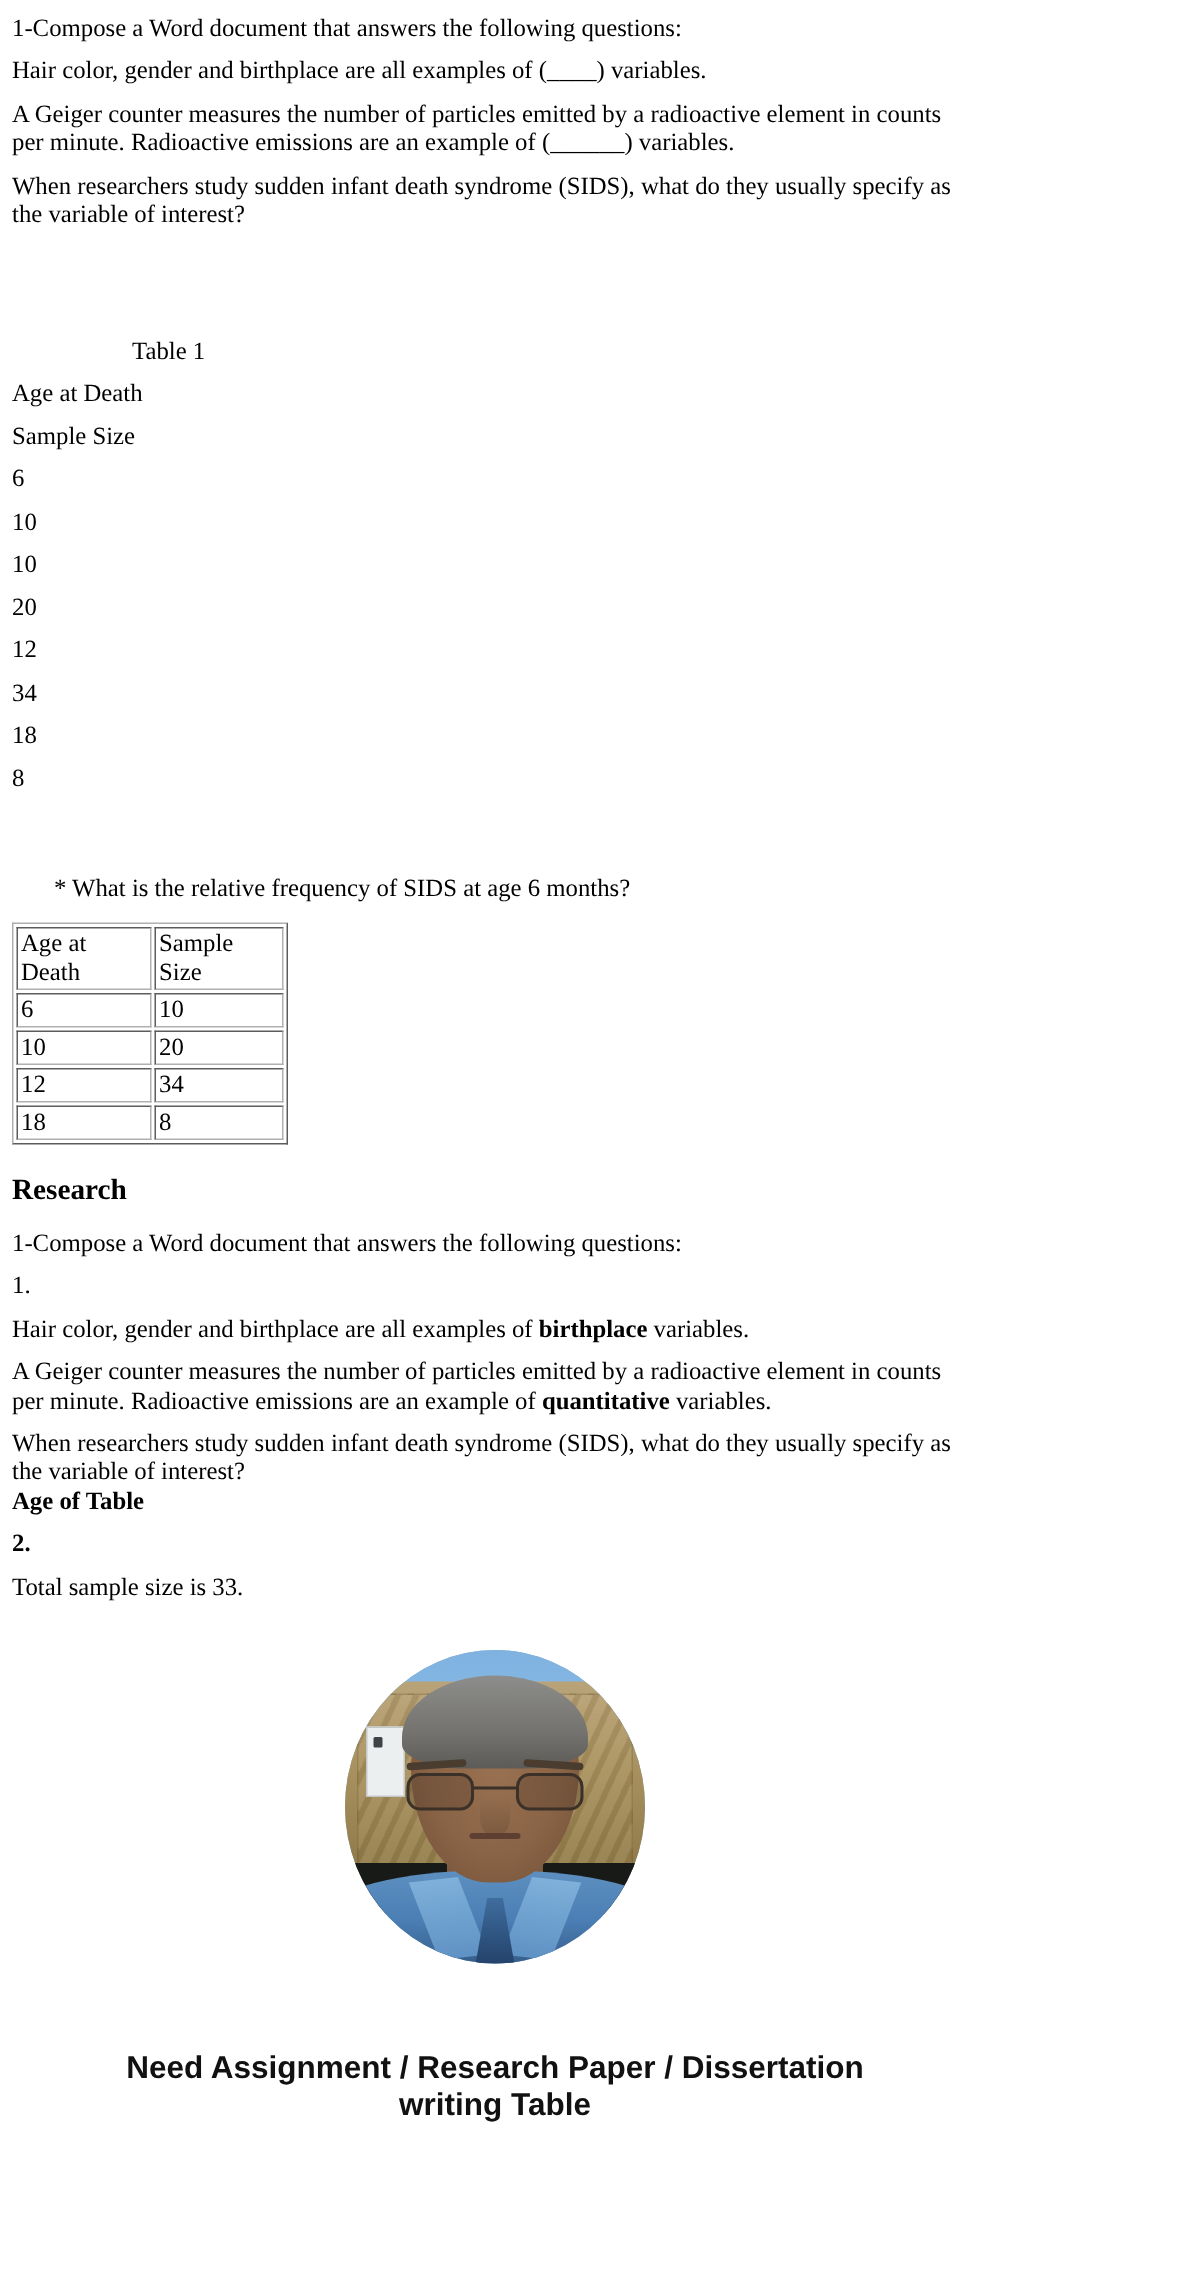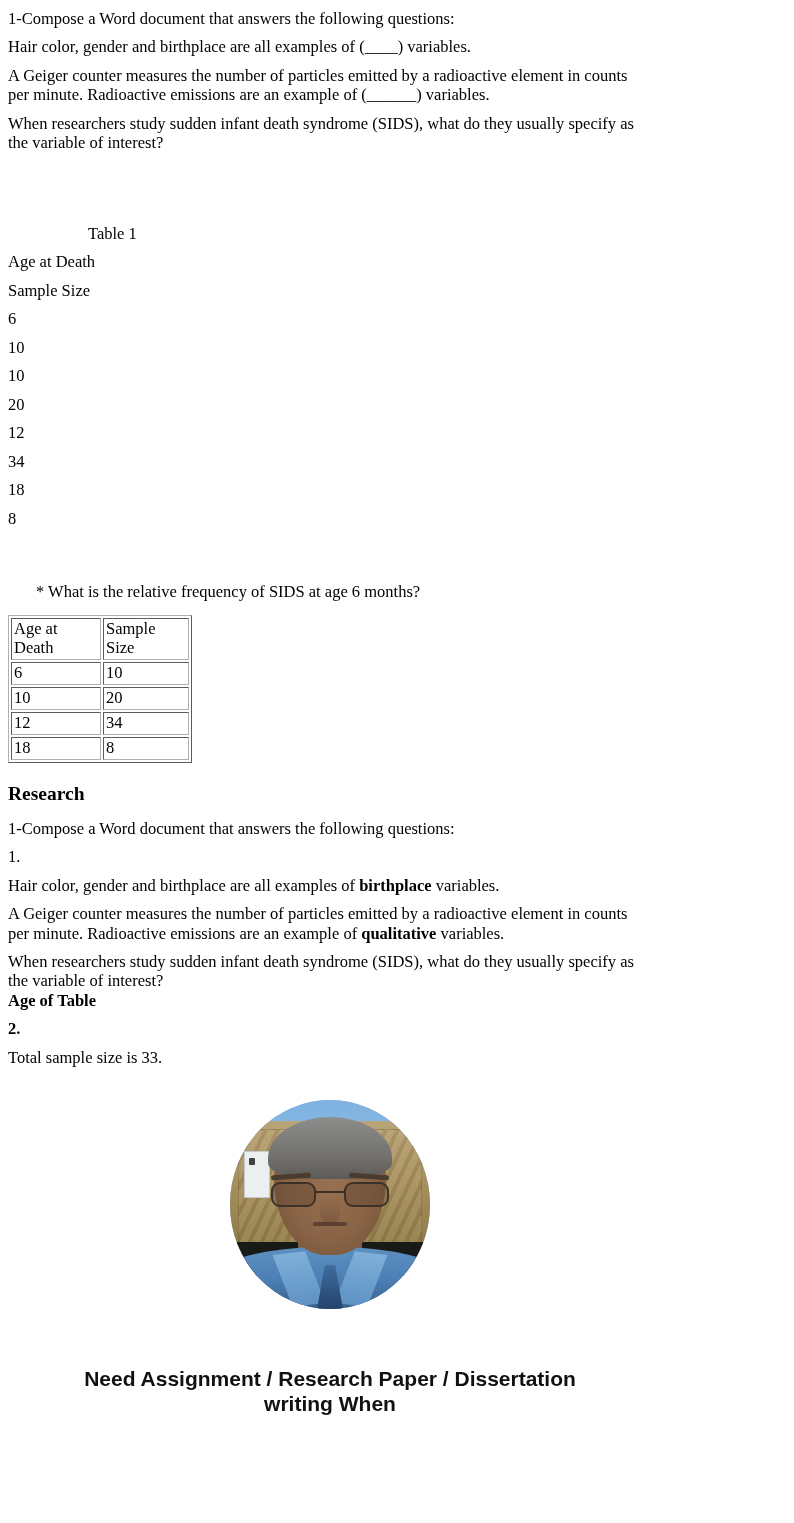--- a/index.html
+++ b/index.html
@@ -316,21 +316,21 @@
 
   <p class="para block">1-Compose a Word document that answers the following questions:</p>
 
   <p class="para block">1.</p>
 
   <p class="para block">
     <span>Hair color, gender and birthplace are all examples of </span><b>birthplace</b><span> variables.</span>
   </p>
 
   <p class="para block">
-    <span>A Geiger counter measures the number of particles emitted by a radioactive element in counts per minute. Radioactive emissions are an example of </span><b>qualitative</b><span> variables.</span>
+    <span>A Geiger counter measures the number of particles emitted by a radioactive element in counts per minute. Radioactive emissions are an example of </span><b>quantitative</b><span> variables.</span>
   </p>
 
   <p class="para block">
     <span>When researchers study sudden infant death syndrome (SIDS), what do they usually specify as the variable of interest?</span><br><b>Age of Table</b>
   </p>
 
   <p class="para block"><b>2.</b></p>
 
   <p class="para block">Total sample size is 33.</p>
 
@@ -355,16 +355,16 @@
         <div class="av-bridge"></div>
         <div class="av-lensR"></div>
       </div>
       <div class="av-nose"></div>
       <div class="av-mouth"></div>
     </div>
   </div>
 
   <div class="footer">
     <span>Need Assignment / Research Paper / Dissertation</span>
-    <span class="l2">writing When</span>
+    <span class="l2">writing Table</span>
   </div>
 
 </div>
 
 </body></html>

